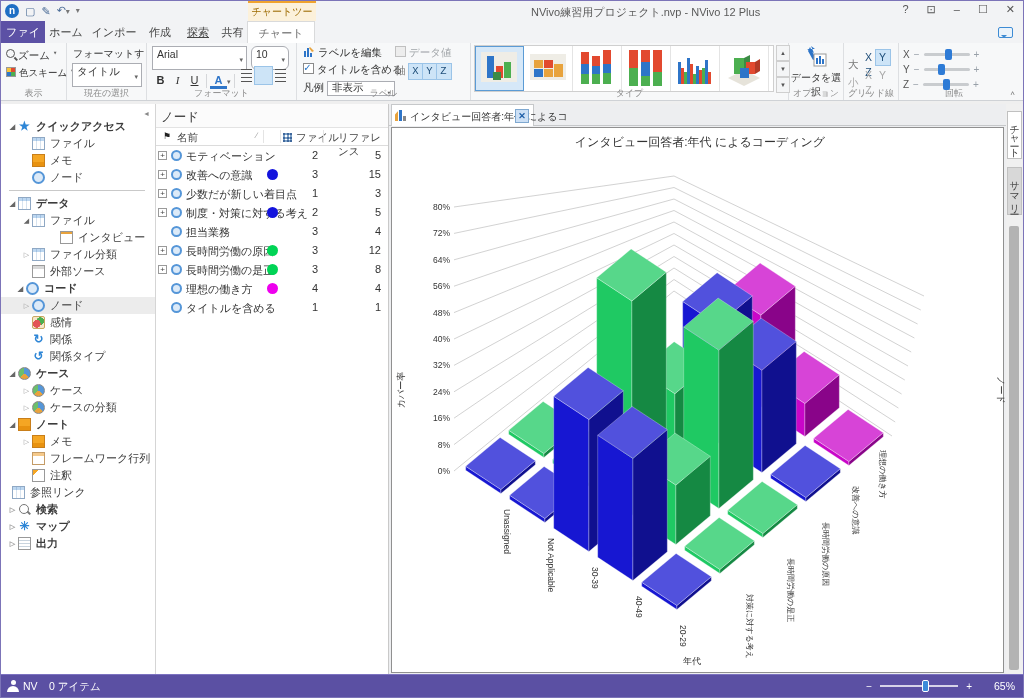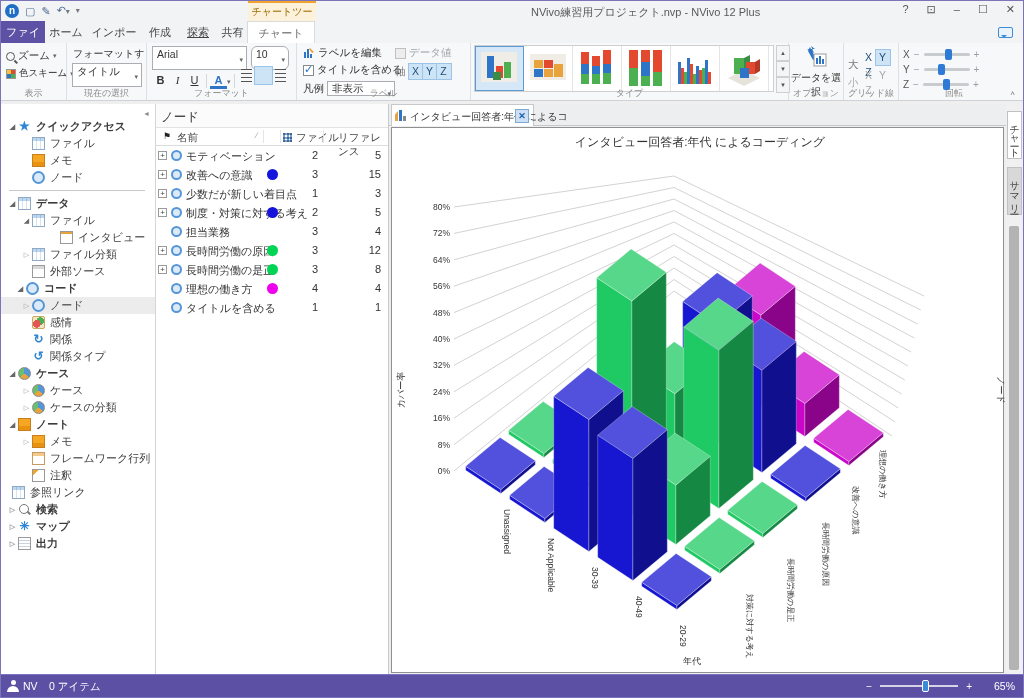--- a/index.html
+++ b/index.html
@@ -24,21 +24,21 @@
   .tab-home { width:42px; } .tab-import { width:54px; } .tab-create { width:38px; }
   .tab-explore { width:38px;text-decoration:underline; } .tab-share { width:31px; }
   .tab-chart { width:68px; background:#fff; border:1px solid #D9DADB; border-bottom:none; color:#666; }
   .comment-ico { position:absolute; right:10px; top:26px; width:15px; height:11px; border:1.5px solid #3D8BD4; border-radius:2px; background:#EAF3FB; }
   .comment-ico::after { content:""; position:absolute; left:2px; bottom:-4px; border:3px solid transparent; border-top-color:#3D8BD4; }
 
   
   .ribbon { position:absolute; top:42px; left:0; right:0; height:58px; background:#F7F8F9; border-bottom:1px solid #CFD2D6; font-size:10.5px; color:#333; }
   .rgroup { position:absolute; top:0; bottom:0; border-right:1px solid #DDDFE2; }
   .rcaption { position:absolute; bottom:0; left:0; right:0; text-align:center; font-size:9px; color:#8A8A8A; }
-  .rbtn { position:absolute; display:flex; align-items:center; gap:3px; white-space:nowrap; }
+  .rbtn { position:absolute; display:flex; align-items:flex-start; gap:3px; white-space:nowrap;font-family:Liberation Mono, monospace; }
   .caret { font-size:7px; color:#666; }
   .lens { width:9px; height:9px; border:1.5px solid #555; border-radius:50%; position:relative; }
   .lens::after { content:""; position:absolute; width:4px; height:1.5px; background:#555; transform:rotate(45deg); left:7px; top:8px; }
   .cscheme { width:10px; height:10px; background:conic-gradient(#E2492F 0 90deg,#4CAF50 0 180deg,#2E75C8 0 270deg,#F5C33B 0); border:1px solid #999; }
   .select { background:#fff; border:1px solid #ABADB3; height:24px; line-height:15px; padding:0 4px; position:relative; font-size:10.5px; color:#333; }
   .select .dd { position:absolute; right:3px; top:5px; font-size:7px; color:#666; }
   .fmtbtn { width:17px; height:17px; text-align:center; line-height:16px; font-size:11px; color:#333; display:inline-block; }
   .alignico { width:17px; height:17px; display:inline-block; background-image:repeating-linear-gradient(#555 0 1.5px, transparent 1.5px 4px); background-size:11px 13px; background-repeat:no-repeat; background-position:3px 2px; }
   .active-chip { background:#CDE4F7; outline:1px solid #9BC4E8; }
   .vsep { display:inline-block; width:1px; height:14px; background:#D5D7DA; margin:0 3px; vertical-align:middle; }

